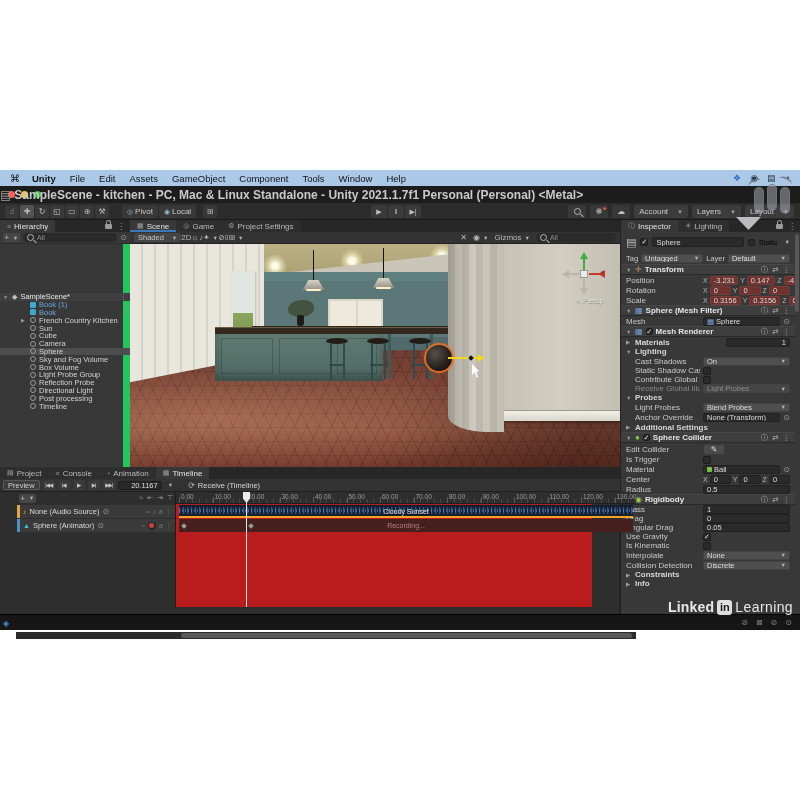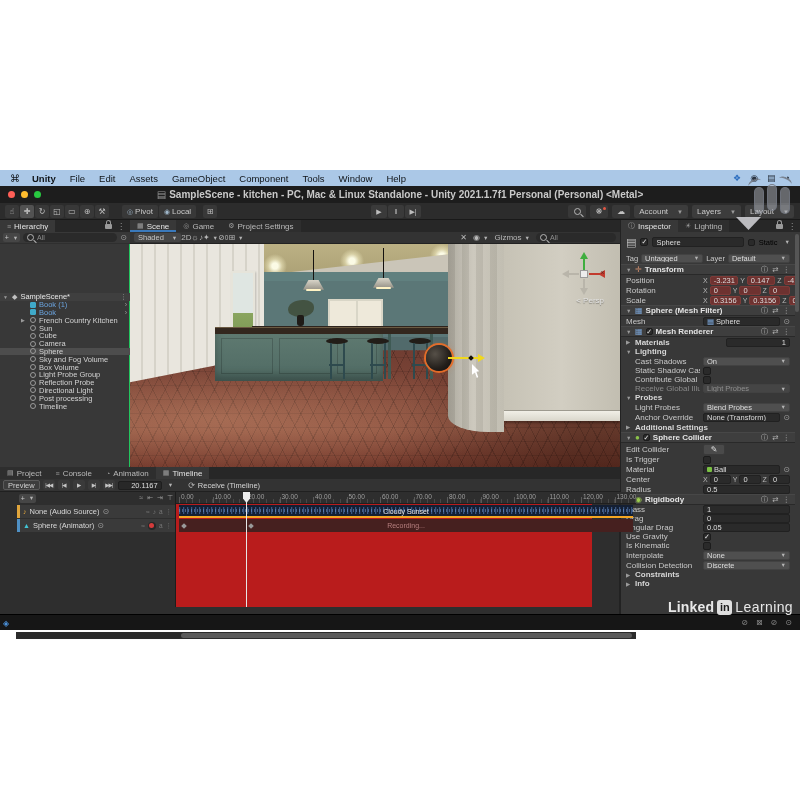--- a/index.html
+++ b/index.html
@@ -14,21 +14,21 @@
   .mb-items { display:flex; gap:14px; }
   .mb-items span { cursor:default; }
   .mb-items span.bold { font-weight:bold; }
   .mb-status { margin-left:auto; display:flex; gap:9px; font-size:9px; color:#2a3340; }
 
   
   .titlebar { position:absolute; left:0; top:186px; width:800px; height:17px; background:#1d1d1d;
               display:flex; align-items:center; }
   .lights { display:flex; gap:6px; margin-left:8px; }
   .light { width:7px; height:7px; border-radius:50%; }
-  .title { position:absolute; left:0; right:0; text-align:center; font-size:10px; font-weight:bold; color:#c9c9c9; }
+  .title { position:absolute; left:0; right:0; text-align:left; font-size:12px; font-weight:bold; color:#c9c9c9; }
   .title .doc { color:#9a9a9a; margin-right:3px; font-weight:normal; }
 
   .toolbar { position:absolute; left:0; top:203px; width:800px; height:17px; background:#2c2c2c; border-bottom:1px solid #191919; }
   .tools { position:absolute; left:5px; top:2px; display:flex; gap:1px; }
   .toolbtn { width:14px; height:13px; background:#383838; border-radius:2px; color:#bdbdbd; font-size:8px;
              display:flex; align-items:center; justify-content:center; }
   .toolbtn.active { background:#525252; color:#eee; }
   .pl-group { position:absolute; left:122px; top:2px; display:flex; gap:1px; }
   .pl-btn { height:13px; background:#383838; border-radius:2px; color:#c9c9c9; font-size:8px; padding:0 5px;
             display:flex; align-items:center; gap:2px; }
@@ -54,21 +54,21 @@
          background:#2e2e2e; position:relative; }
   .tab.active { background:#383838; color:#e3e3e3; }
   .tab .tic { font-size:7px; color:#9a9a9a; }
   .tab.active .underline { position:absolute; left:0; right:0; bottom:0; height:2px; background:#3a79bb; }
   .strip-icons { margin-left:auto; display:flex; align-items:center; gap:5px; padding-right:5px; color:#9a9a9a; font-size:8px; height:12px; }
   .lockic { width:7px; height:5px; background:#9a9a9a; border-radius:1px; position:relative; }
   .lockic::before { content:""; position:absolute; left:1px; top:-4px; width:3px; height:3px;
                     border:1px solid #9a9a9a; border-bottom:none; border-radius:3px 3px 0 0; }
 
   
-  .hier { position:absolute; left:0; top:220px; width:130px; height:247px; background:#383838; border-right:1px solid #22c55e; }
+  .hier { position:absolute; left:0; top:220px; width:130px; height:247px; background:#383838; border-right:7px solid #22c55e; }
   .hier .tabstrip { left:0; top:0; width:130px; }
   .hier-search { position:absolute; left:0; top:12px; width:130px; height:12px; background:#383838;
                  display:flex; align-items:center; gap:3px; padding:0 3px; border-bottom:1px solid #2f2f2f; }
   .plusbtn { width:17px; height:9px; background:#464646; border-radius:2px; color:#ccc; font-size:7px;
              display:flex; align-items:center; justify-content:center; gap:1px; }
   .searchpill { flex:1; height:9px; background:#2a2a2a; border-radius:5px; display:flex; align-items:center;
                 gap:3px; padding:0 4px; color:#8f8f8f; font-size:7px; }
   .hier-tree { position:absolute; left:0; top:25px; width:130px; bottom:0; overflow:hidden; }
   .hrow { height:7.8px; display:flex; align-items:center; font-size:7.5px; color:#d2d2d2; padding-left:30px; position:relative; }
   .hrow.scene { background:#3f3f3f; padding-left:12px; color:#e6e6e6;margin-top:48px; }

